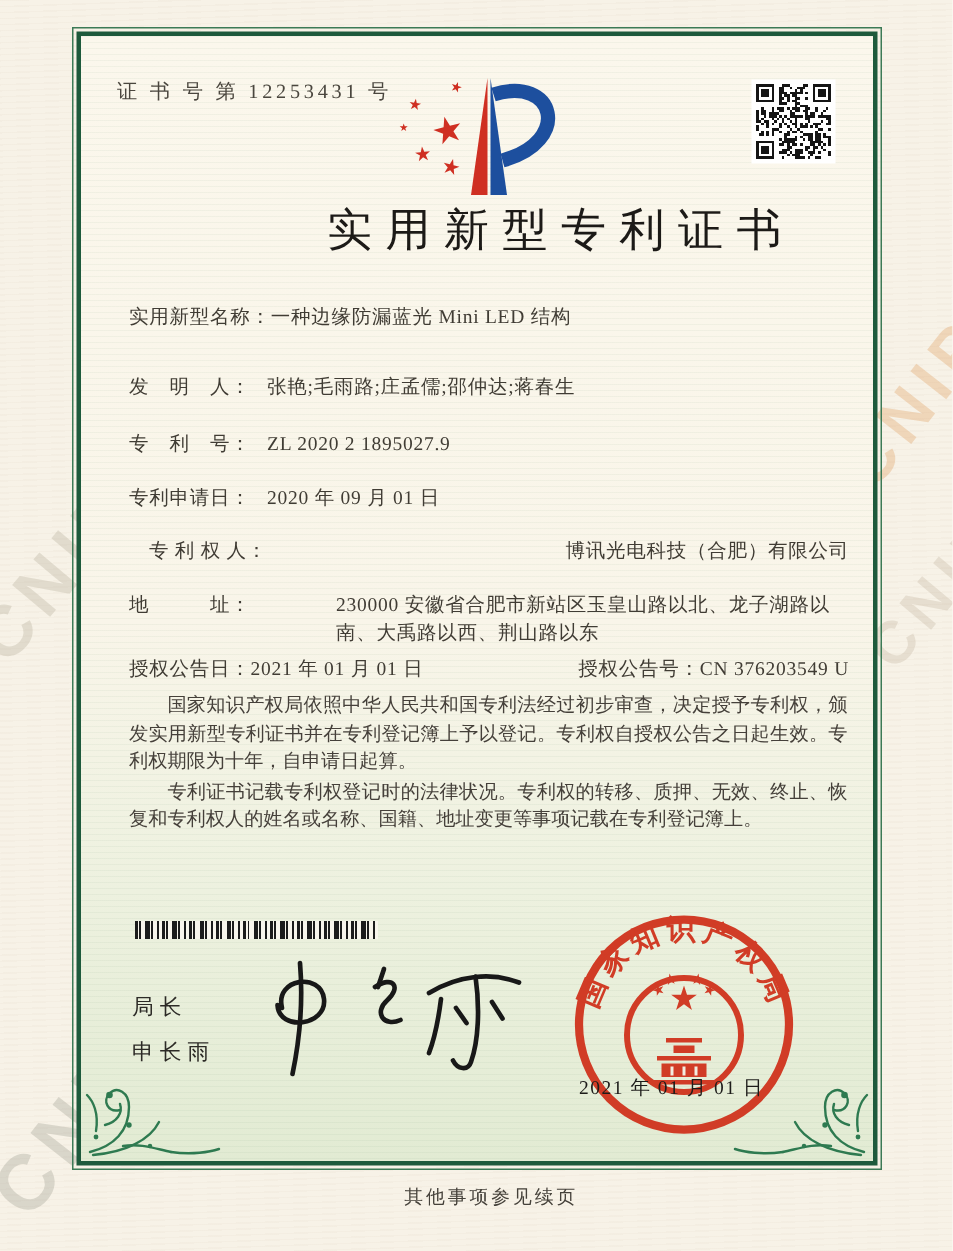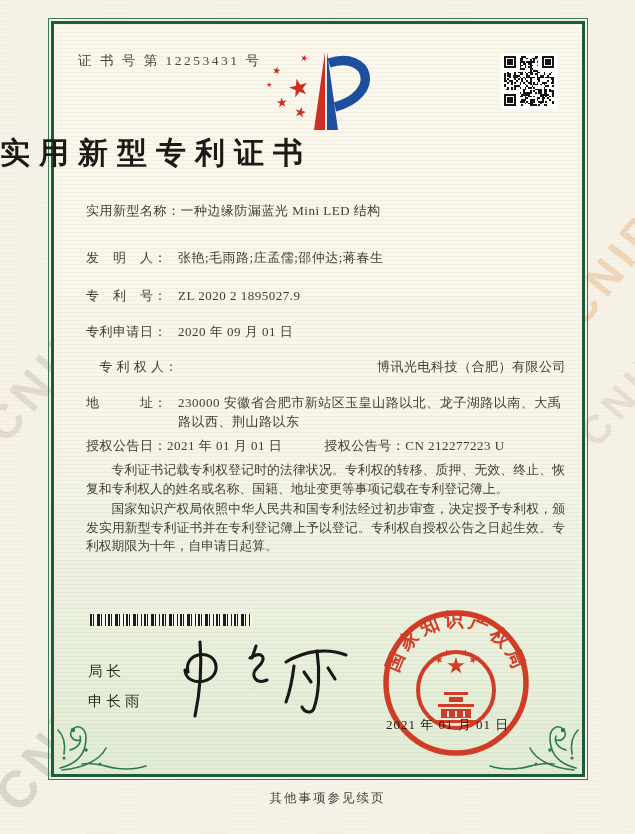--- a/index.html
+++ b/index.html
@@ -31,30 +31,30 @@
   .corner{position:absolute; bottom:2px; z-index:3;}
   .corner.left{left:2px;}
   .corner.right{right:2px; transform:scaleX(-1);}
   
   .cert-no{position:absolute; left:78px; top:52px; font-size:13.5px; letter-spacing:2.5px;
            color:#4a463e; z-index:3;}
   .logo{position:absolute; left:268px; top:46px; width:128px; height:88px; z-index:3;}
   .logo .star{position:absolute; color:#cf2f22; line-height:1;}
   .qr{position:absolute; left:501px; top:53px; width:56px; height:56px; background:#fff;
       padding:3px; box-sizing:border-box; z-index:3;}
-  .title{position:absolute; left:0; top:133px; width:530px; text-align:left;
-         font-size:30px; font-weight:bold; letter-spacing:9px; color:#1c1a17; z-index:3;}
+  .title{position:absolute; left:0; top:133px; width:530px; text-align:right;
+         font-size:30px; font-weight:normal; letter-spacing:9px; color:#1c1a17; z-index:3;}
   
   .row{position:absolute; left:86px; width:480px; font-size:13px; color:#403c34;
        display:flex; z-index:3; letter-spacing:.5px;}
   .row .lab{flex:0 0 92px; white-space:pre;}
   .row .val{flex:1; line-height:18.5px;}
   .r-name{top:202px;} .r-inv{top:249px;} .r-pat{top:287px;} .r-file{top:323px;}
-  .r-owner{top:358px;text-align:right;} .r-addr{top:394px;}
-  .r-grant{top:437px;} .r-grant .pair2{margin-left:42px; white-space:nowrap;}
+  .r-owner{top:358px;text-align:right;} .r-addr{top:394px;gap:46px;}
+  .r-grant{top:437px;justify-content:space-between;} .r-grant .pair2{margin-left:42px; white-space:nowrap;}
   .r-grant .pair1{white-space:nowrap;}
   
   .paras{position:absolute; left:86px; top:461px; width:479px; z-index:3;
          font-size:12.8px; line-height:18.6px; text-align:justify; color:#45403a;}
   .paras p{margin:0; text-indent:2em;}
   .paras p + p{margin-top:2px;}
   
   .barcode{position:absolute; left:90px; top:614px; width:162px; height:12px; z-index:3;
     background:repeating-linear-gradient(90deg,
       #1c1c1c 0 2px, #f8f5ec 2px 3px, #1c1c1c 3px 4px, #f8f5ec 4px 7px,
@@ -454,26 +454,26 @@
   <div class="row r-owner">
     <span class="lab">专 利 权 人：</span>
     <span class="val">博讯光电科技（合肥）有限公司</span>
   </div>
   <div class="row r-addr">
     <span class="lab">地　　　址：</span>
     <span class="val">230000 安徽省合肥市新站区玉皇山路以北、龙子湖路以南、大禹路以西、荆山路以东</span>
   </div>
   <div class="row r-grant">
     <span class="pair1"><span>授权公告日：</span><span>2021 年 01 月 01 日</span></span>
-    <span class="pair2"><span>授权公告号：</span><span>CN 212277223 U</span></span>
+    <span class="pair2"><span>授权公告号：</span><span>CN 376203549 U</span></span>
   </div>
 
   <div class="paras">
+    <p>国家知识产权局依照中华人民共和国专利法经过初步审查，决定授予专利权，颁发实用新型专利证书并在专利登记簿上予以登记。专利权自授权公告之日起生效。专利权期限为十年，自申请日起算。</p>
     <p>专利证书记载专利权登记时的法律状况。专利权的转移、质押、无效、终止、恢复和专利权人的姓名或名称、国籍、地址变更等事项记载在专利登记簿上。</p>
-    <p>国家知识产权局依照中华人民共和国专利法经过初步审查，决定授予专利权，颁发实用新型专利证书并在专利登记簿上予以登记。专利权自授权公告之日起生效。专利权期限为十年，自申请日起算。</p>
   </div>
 
   <div class="barcode"></div>
 
   <div class="signer t1">局长</div>
   <div class="signer t2">申长雨</div>
   <svg class="sig" width="190" height="84" viewBox="0 0 190 84">
     <g fill="none" stroke="#181818" stroke-width="3.1" stroke-linecap="round">
       <path d="M20,34 C15,14 46,10 48,28 C50,46 18,50 17,32"></path>
       <path d="M32,4 C34,28 32,54 27,78"></path>

